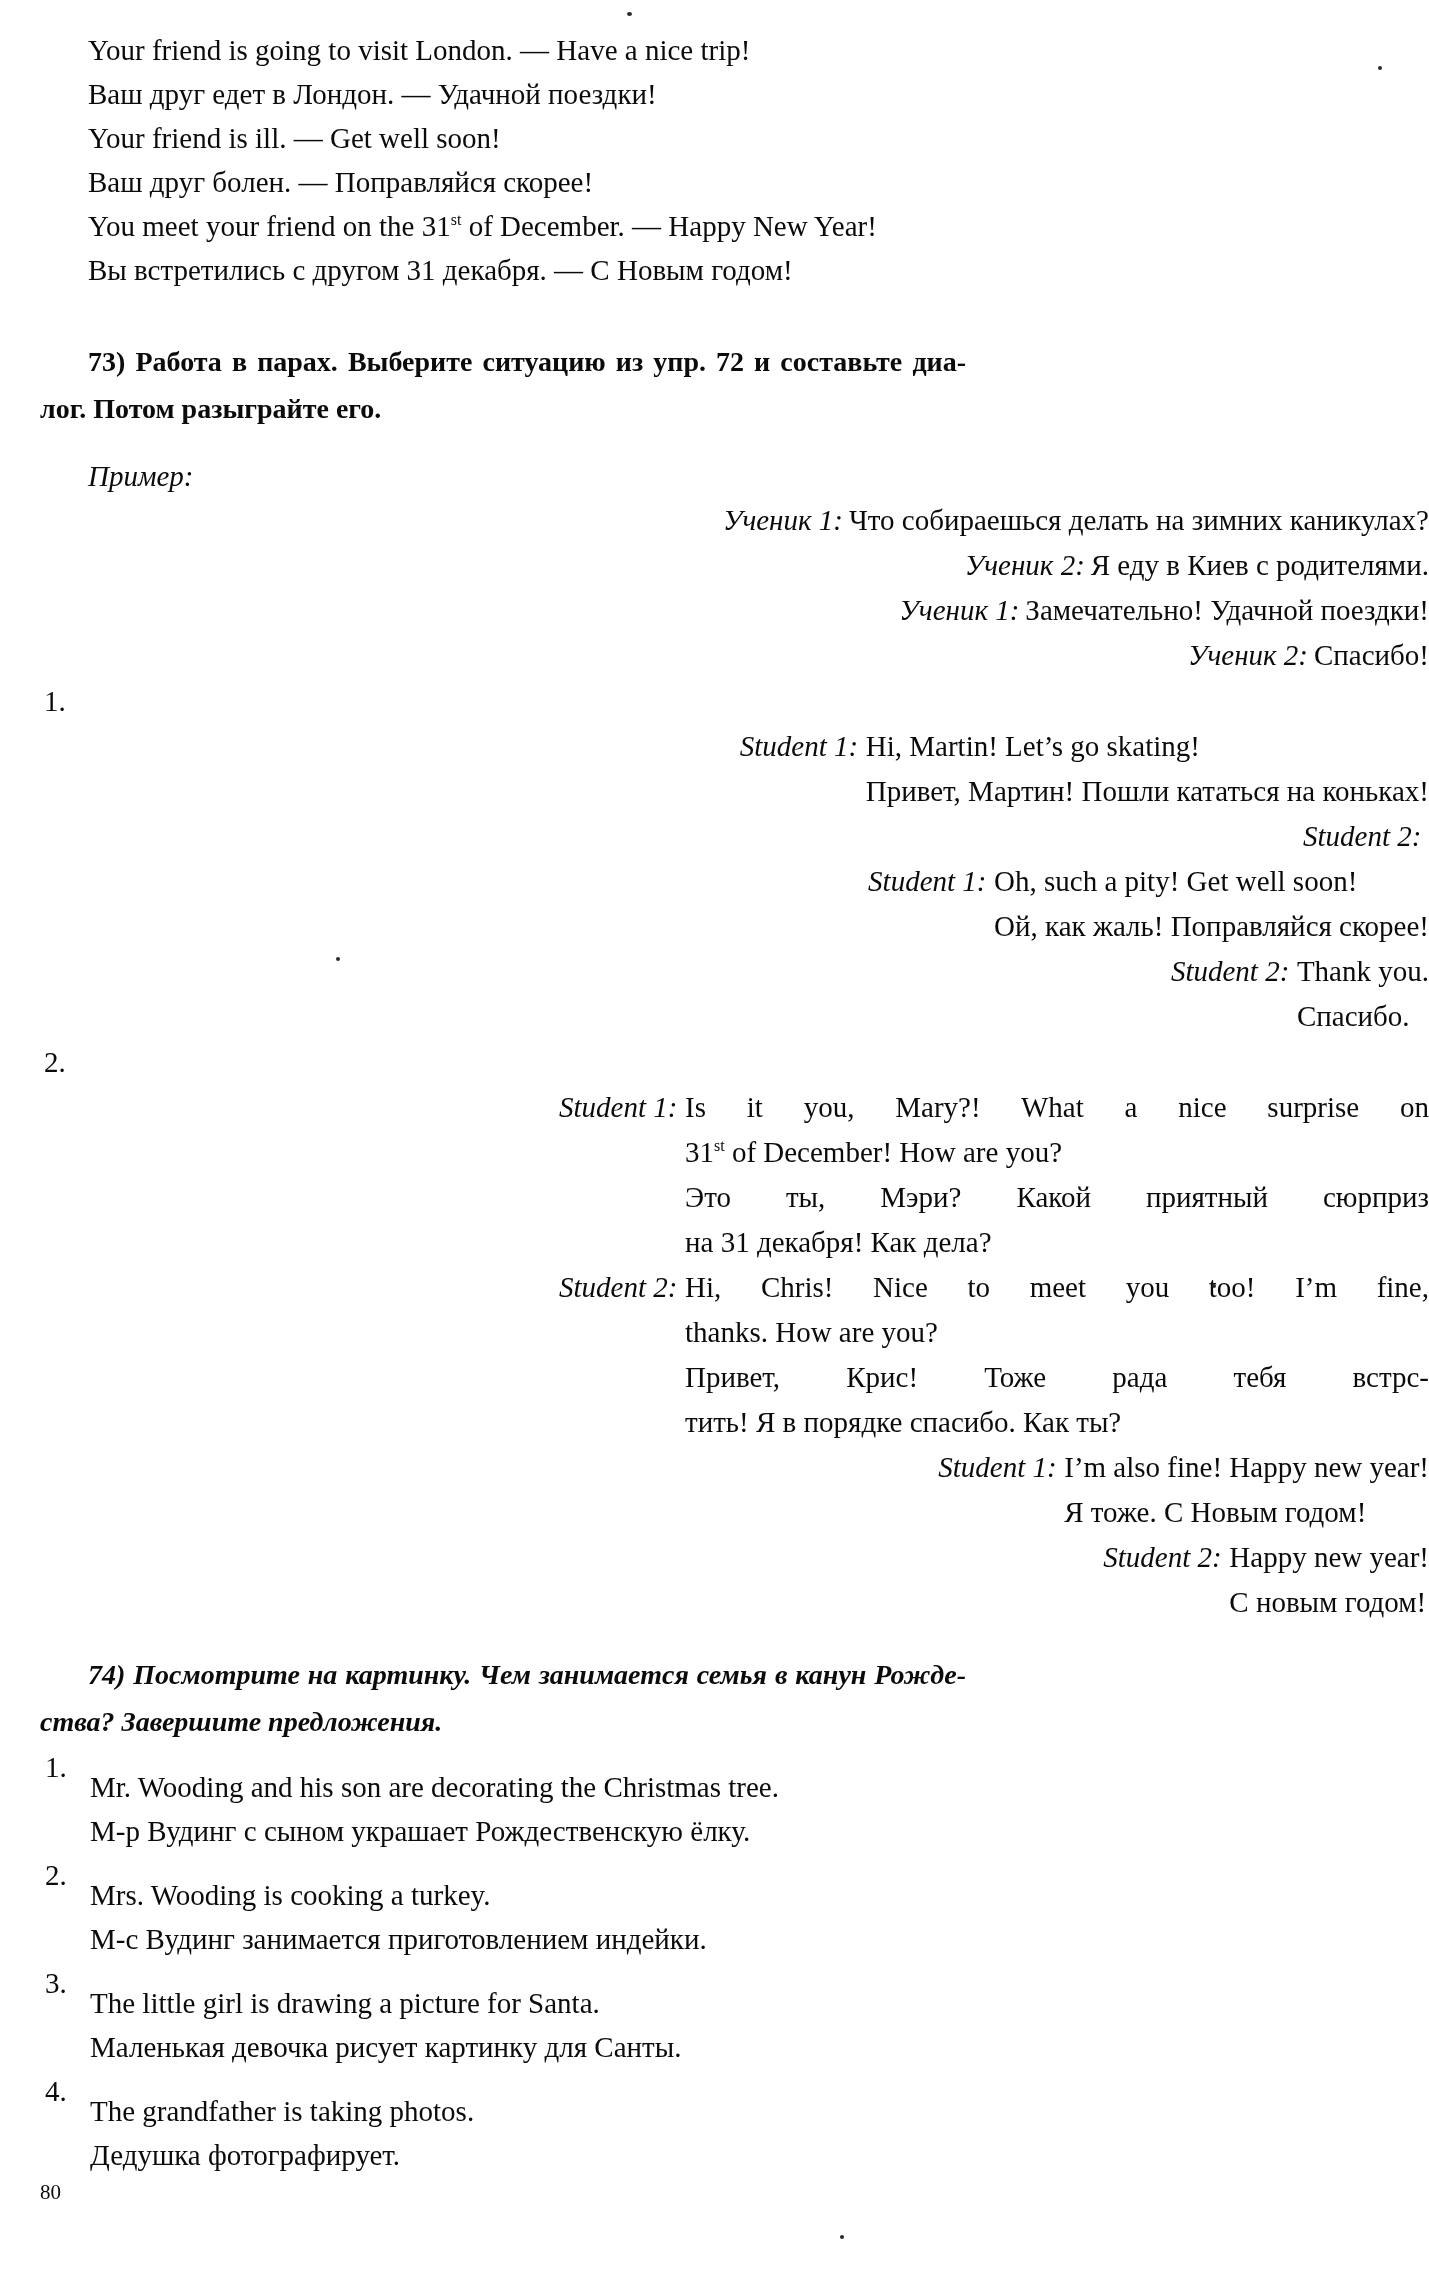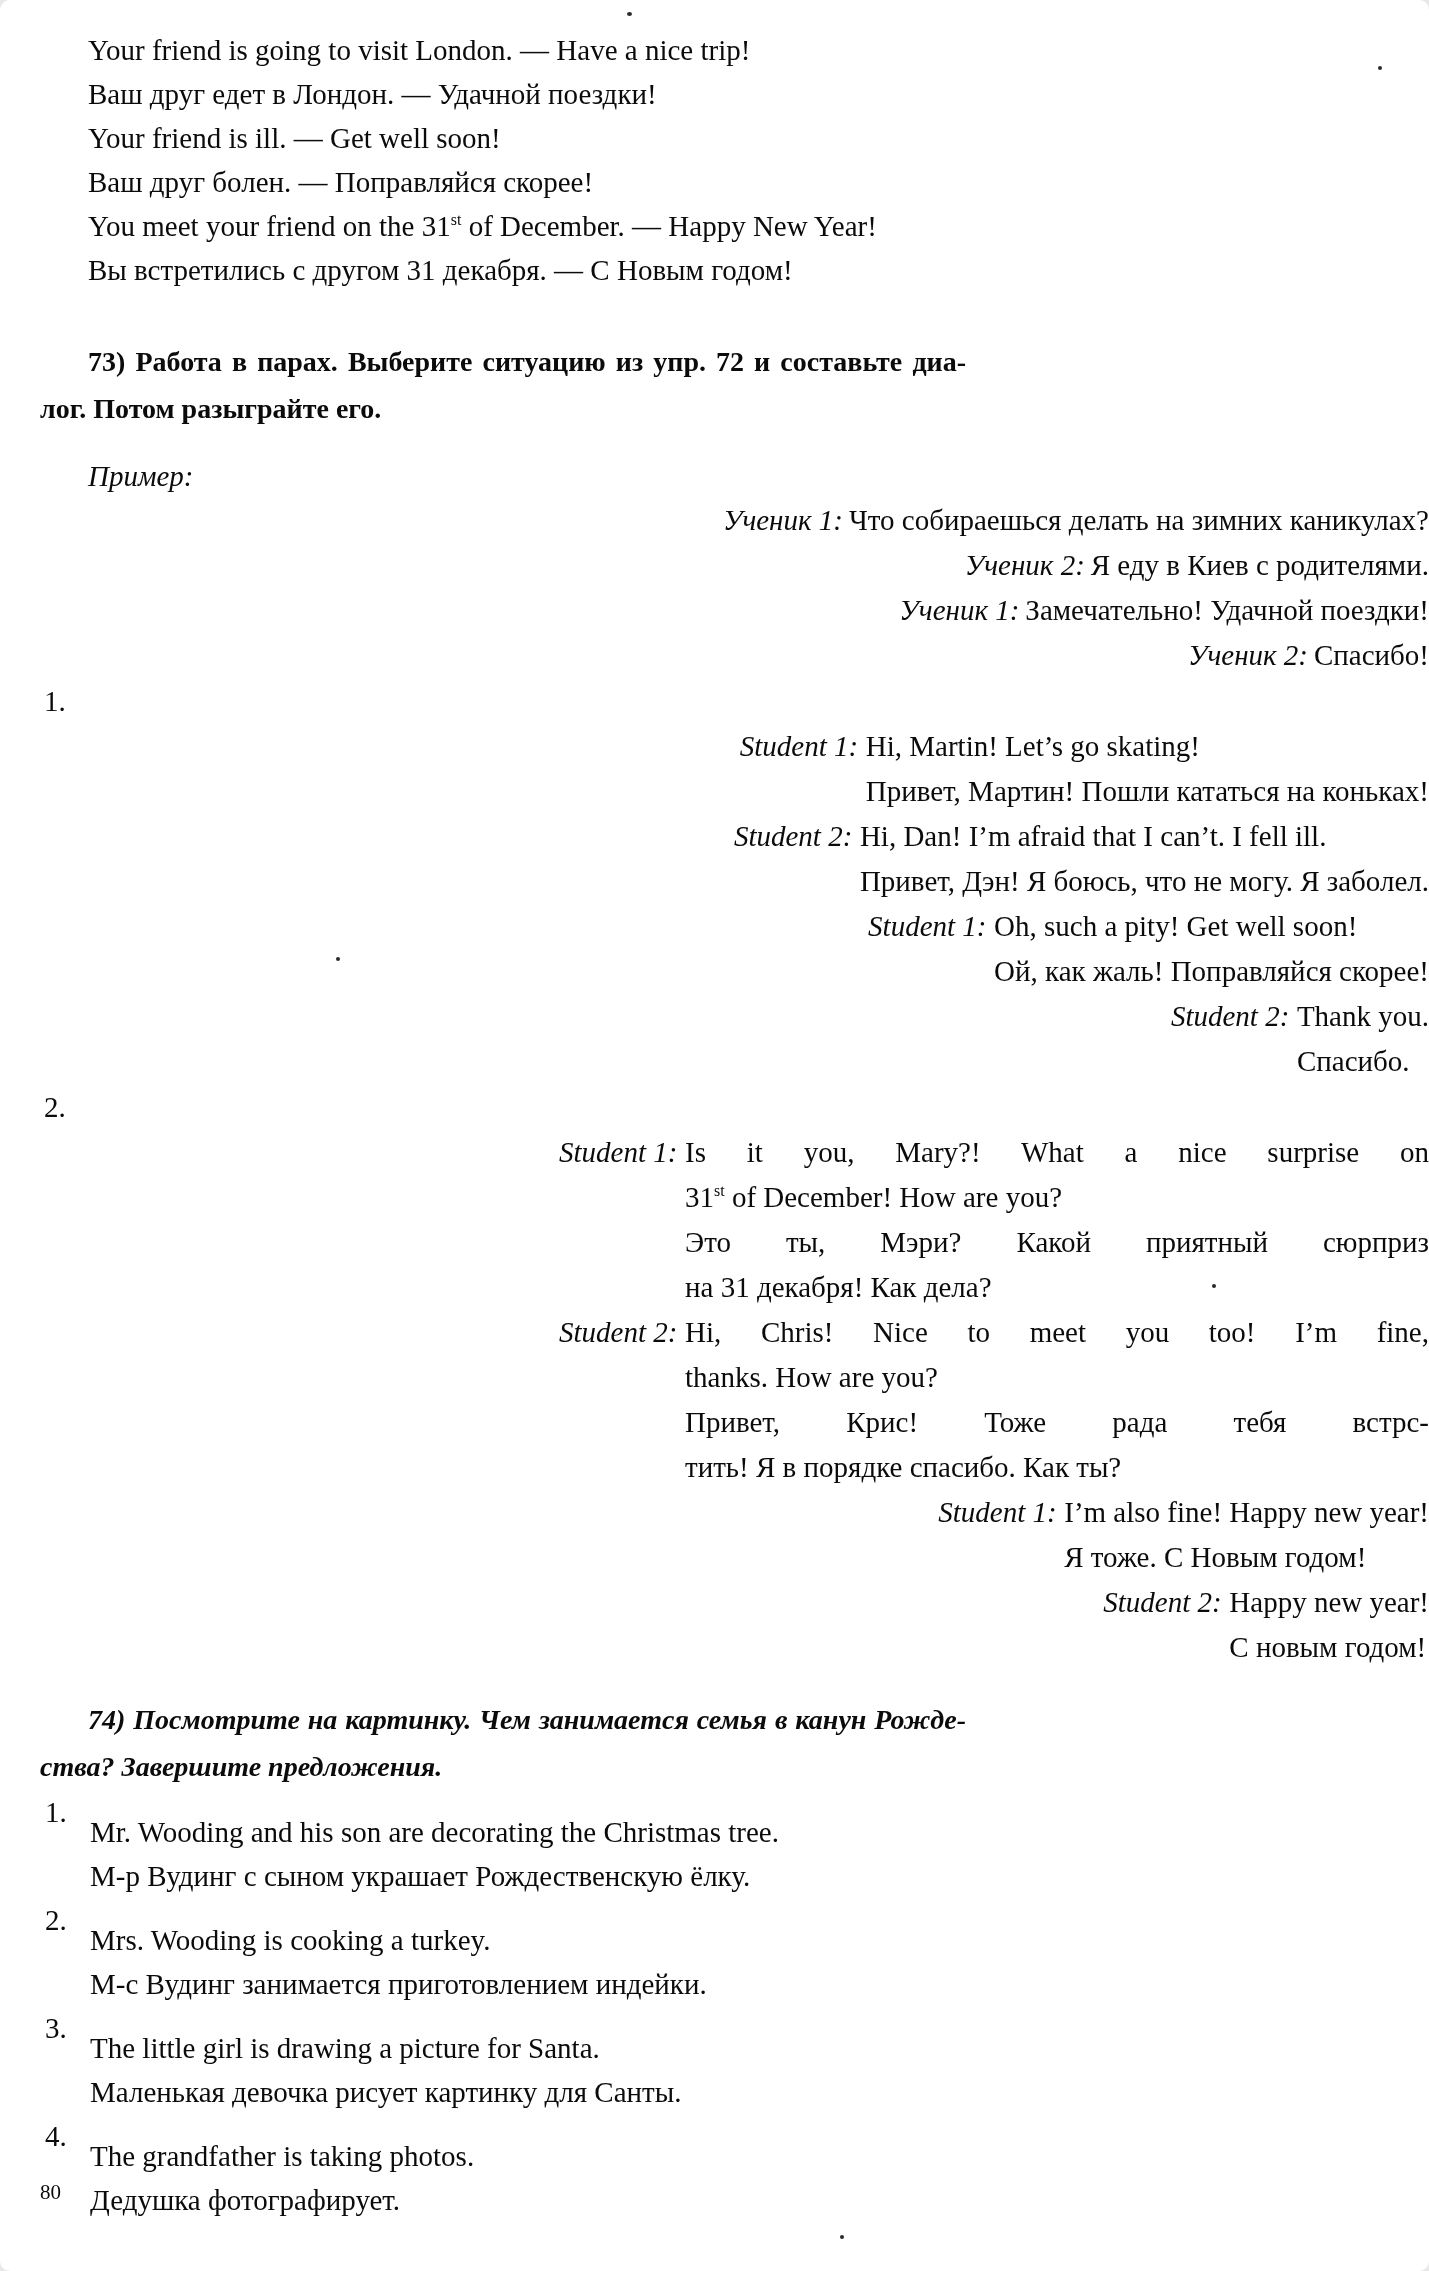--- a/index.html
+++ b/index.html
@@ -1,20 +1,20 @@
 <!DOCTYPE html>
 <html><head>
 <meta charset="utf-8">
 <style>
   * { margin:0; padding:0; box-sizing:border-box; }
   html,body { background:#e8e8e8; }
   body { font-family:"Liberation Serif","DejaVu Serif",serif; }
   .page {
     position:relative; width:1429px; height:2271px; background:#ffffff;
-    color:#0b0b0b; font-size:29px; overflow:hidden;border-radius:10px;
+    color:#0b0b0b; font-size:29px; overflow:hidden;
   }
   .content { position:absolute; inset:0; padding-top:28px; }
   .line { line-height:44px; white-space:nowrap; }
   .ind { margin-left:88px; }
   sup.ord { font-size:0.55em; vertical-align:super; line-height:0; }
 
   .heading { font-weight:bold; font-size:28px; }
   .heading .line { line-height:47px; }
   .heading73 { margin-top:46px; }
   .heading74 { margin-top:26px;font-style:italic; }
@@ -95,24 +95,20 @@
     <section>
       <div class="turn">
         <div class="speaker">Student 1:</div>
         <div class="turn-lines">
           <div class="line">Hi, Martin! Let’s go skating!</div>
           <div class="line">Привет, Мартин! Пошли кататься на коньках!</div>
         </div>
       </div>
       <div class="turn">
         <div class="speaker">Student 2:</div>
-        <div class="turn-lines">
-          <div class="line">Hi, Dan! I’m afraid that I can’t. I fell ill.</div>
-          <div class="line">Привет, Дэн! Я боюсь, что не могу. Я заболел.</div>
-        </div>
       </div>
       <div class="turn">
         <div class="speaker">Student 1:</div>
         <div class="turn-lines">
           <div class="line">Oh, such a pity! Get well soon!</div>
           <div class="line">Ой, как жаль! Поправляйся скорее!</div>
         </div>
       </div>
       <div class="turn">
         <div class="speaker">Student 2:</div>

